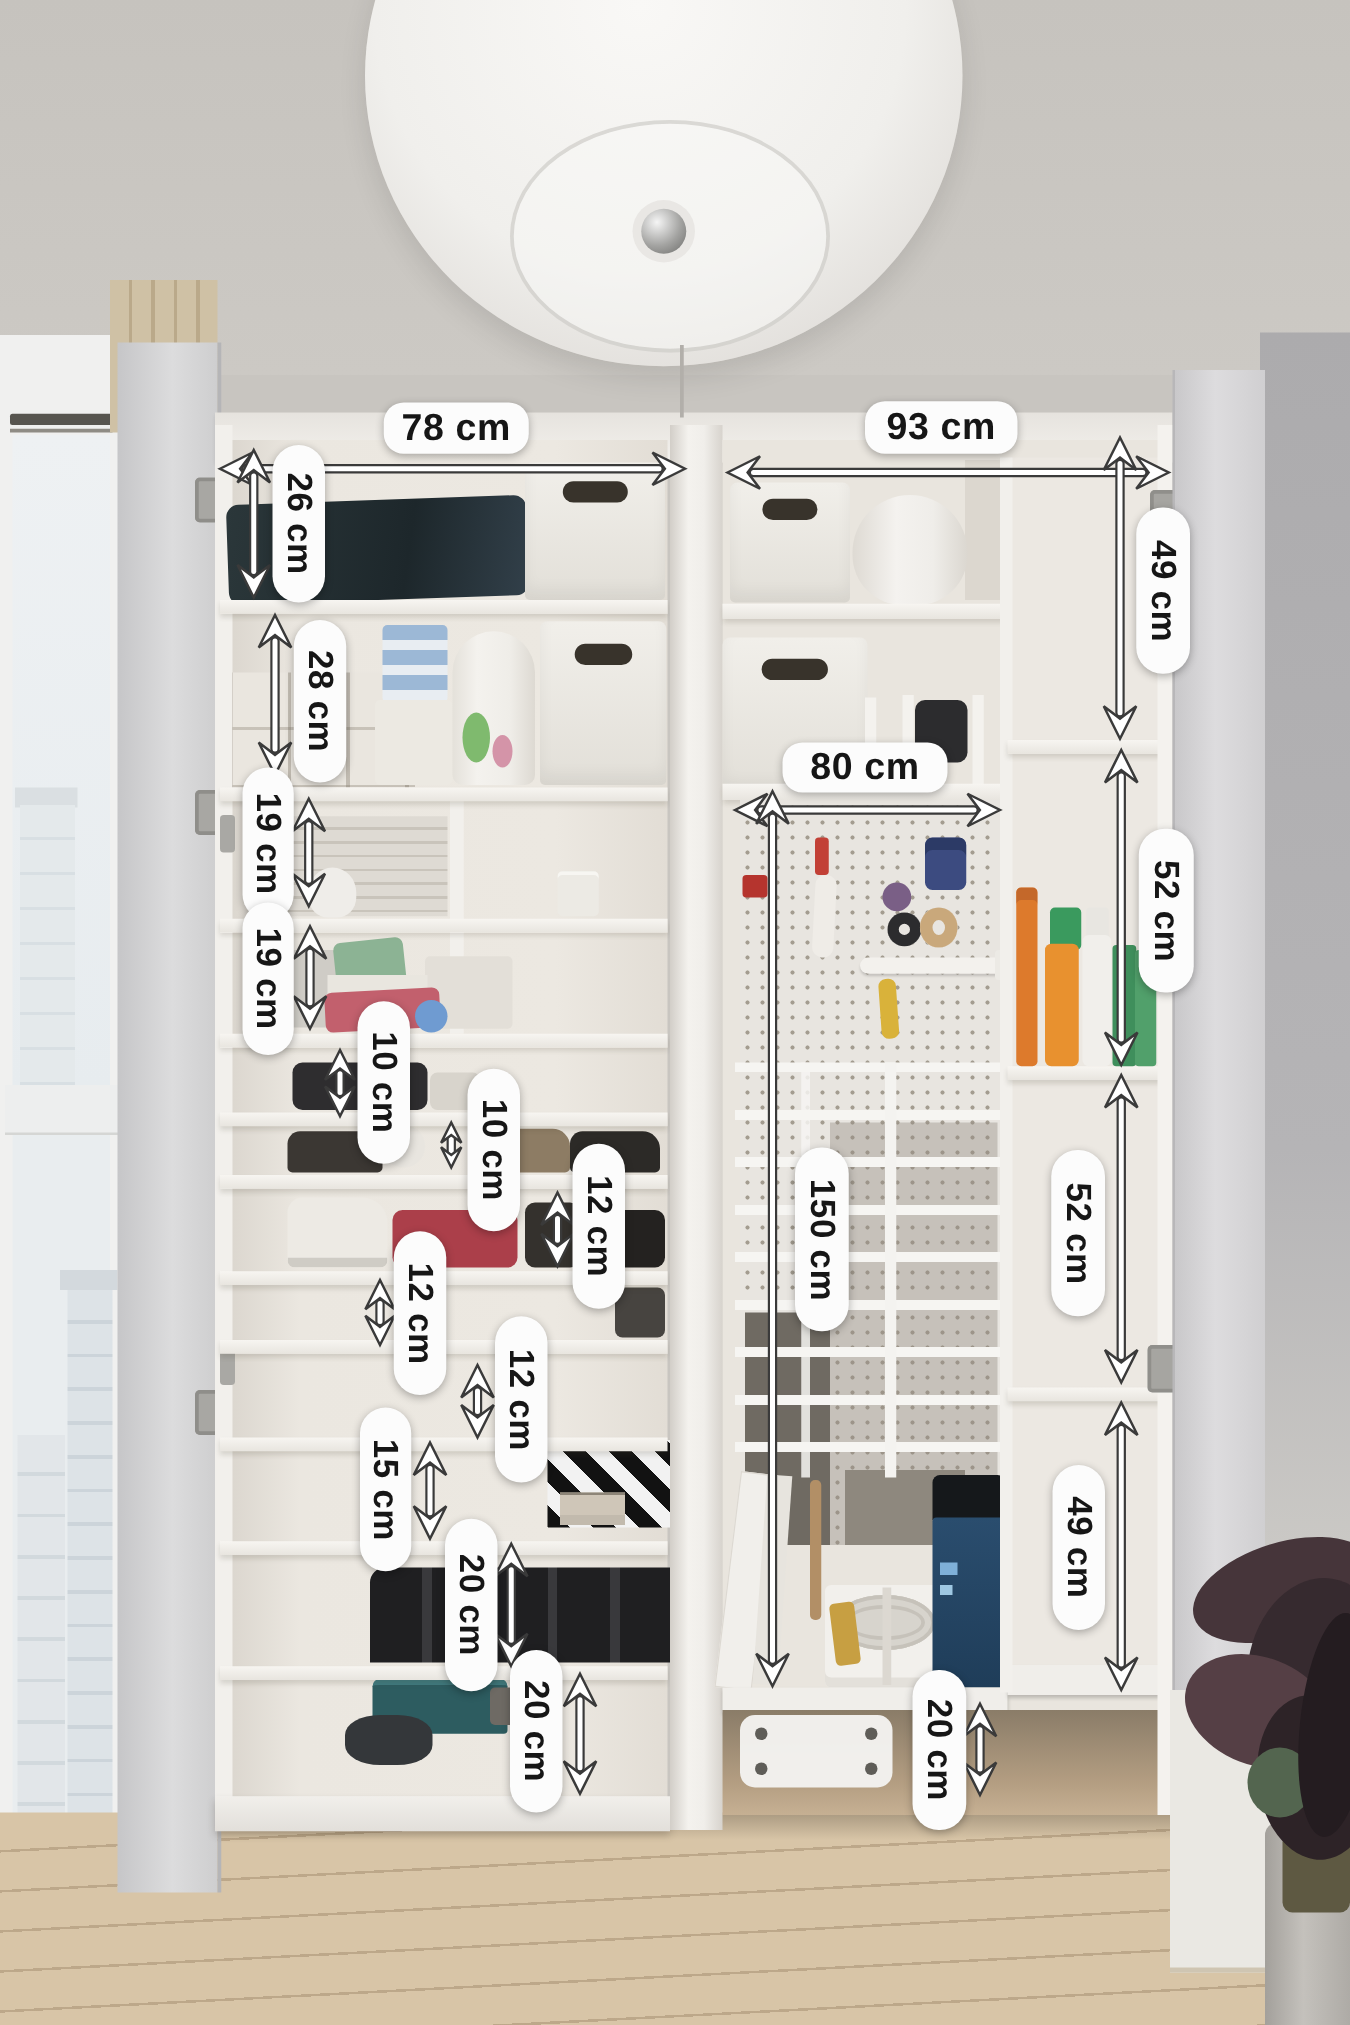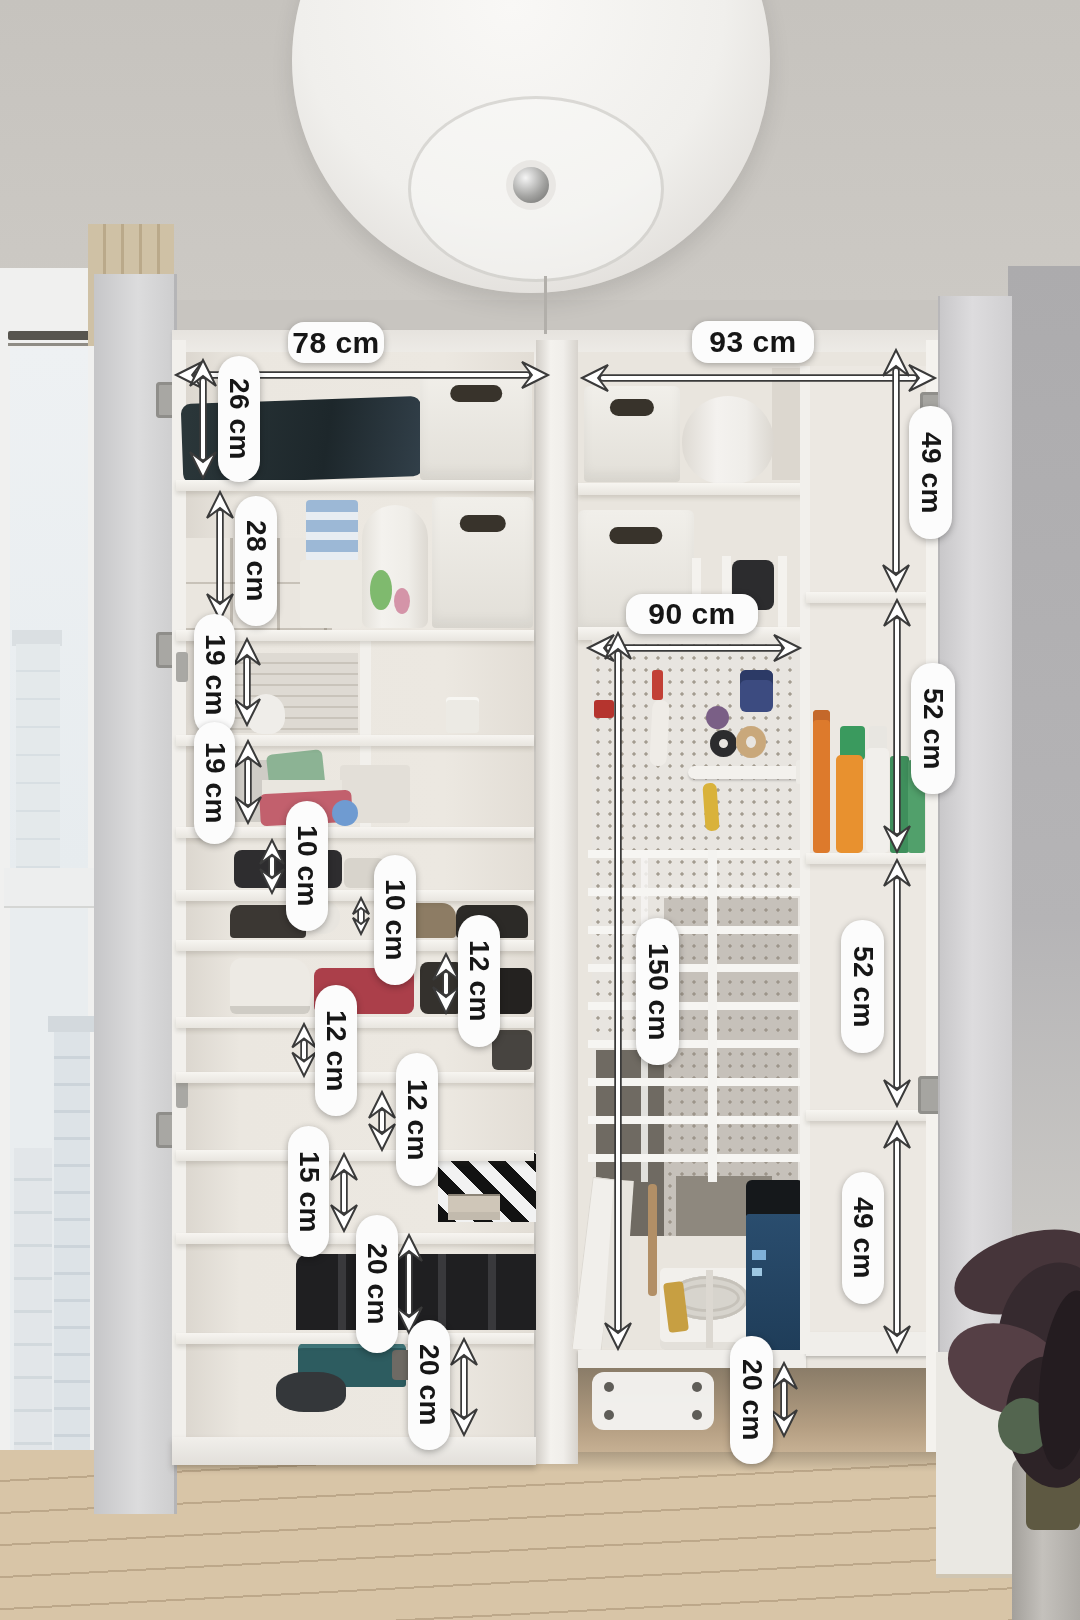--- a/index.html
+++ b/index.html
@@ -325,23 +325,23 @@
         <path d="M 618 1349 L 605 1323 L 618 1332.88 L 631 1323 Z" fill="#ffffff" stroke="#3a3a3a" stroke-width="2"></path>
       </g>
       <g>
         <line x1="784" y1="1383.8" x2="784" y2="1415.2" stroke="#3a3a3a" stroke-width="7.5" stroke-linecap="round"></line>
         <line x1="784" y1="1383.8" x2="784" y2="1415.2" stroke="#ffffff" stroke-width="4" stroke-linecap="round"></line>
         <path d="M 784 1363 L 797 1389 L 784 1379.12 L 771 1389 Z" fill="#ffffff" stroke="#3a3a3a" stroke-width="2"></path>
         <path d="M 784 1436 L 771 1410 L 784 1419.88 L 797 1410 Z" fill="#ffffff" stroke="#3a3a3a" stroke-width="2"></path>
       </g>
     </svg>
   <div id="pills">
-      <div class="pill h" style="left: 288px; top: 322px; width: 96px; height: 41px; background: rgb(252, 252, 252); color: rgb(22, 22, 22);">78 cm</div>
+      <div class="pill h" style="left: 307px; top: 322px; width: 116px; height: 41px; background: rgb(252, 252, 252); color: rgb(22, 22, 22);">78 cm</div>
       <div class="pill h" style="left: 692px; top: 321px; width: 122px; height: 42px; background: rgb(252, 252, 252); color: rgb(22, 22, 22);">93 cm</div>
-      <div class="pill h" style="left: 626px; top: 594px; width: 132px; height: 40px; background: rgb(252, 252, 252); color: rgb(22, 22, 22);">90 cm</div>
+      <div class="pill h" style="left: 626px; top: 594px; width: 132px; height: 40px; background: rgb(252, 252, 252); color: rgb(22, 22, 22);">80 cm</div>
       <div class="pill v" style="left: 218px; top: 356px; width: 42px; height: 126px; background: rgb(252, 252, 252); color: rgb(22, 22, 22);">26 cm</div>
       <div class="pill v" style="left: 235px; top: 496px; width: 42px; height: 130px; background: rgb(252, 252, 252); color: rgb(22, 22, 22);">28 cm</div>
       <div class="pill v" style="left: 194px; top: 614px; width: 41px; height: 122px; background: rgb(252, 252, 252); color: rgb(22, 22, 22);">19 cm</div>
       <div class="pill v" style="left: 194px; top: 722px; width: 41px; height: 122px; background: rgb(252, 252, 252); color: rgb(22, 22, 22);">19 cm</div>
       <div class="pill v" style="left: 286px; top: 801px; width: 42px; height: 130px; background: rgb(252, 252, 252); color: rgb(22, 22, 22);">10 cm</div>
       <div class="pill v" style="left: 374px; top: 855px; width: 42px; height: 130px; background: rgb(252, 252, 252); color: rgb(22, 22, 22);">10 cm</div>
       <div class="pill v" style="left: 458px; top: 915px; width: 42px; height: 132px; background: rgb(252, 252, 252); color: rgb(22, 22, 22);">12 cm</div>
       <div class="pill v" style="left: 315px; top: 985px; width: 42px; height: 131px; background: rgb(252, 252, 252); color: rgb(22, 22, 22);">12 cm</div>
       <div class="pill v" style="left: 396px; top: 1053px; width: 42px; height: 133px; background: rgb(252, 252, 252); color: rgb(22, 22, 22);">12 cm</div>
       <div class="pill v" style="left: 288px; top: 1126px; width: 41px; height: 131px; background: rgb(252, 252, 252); color: rgb(22, 22, 22);">15 cm</div>

